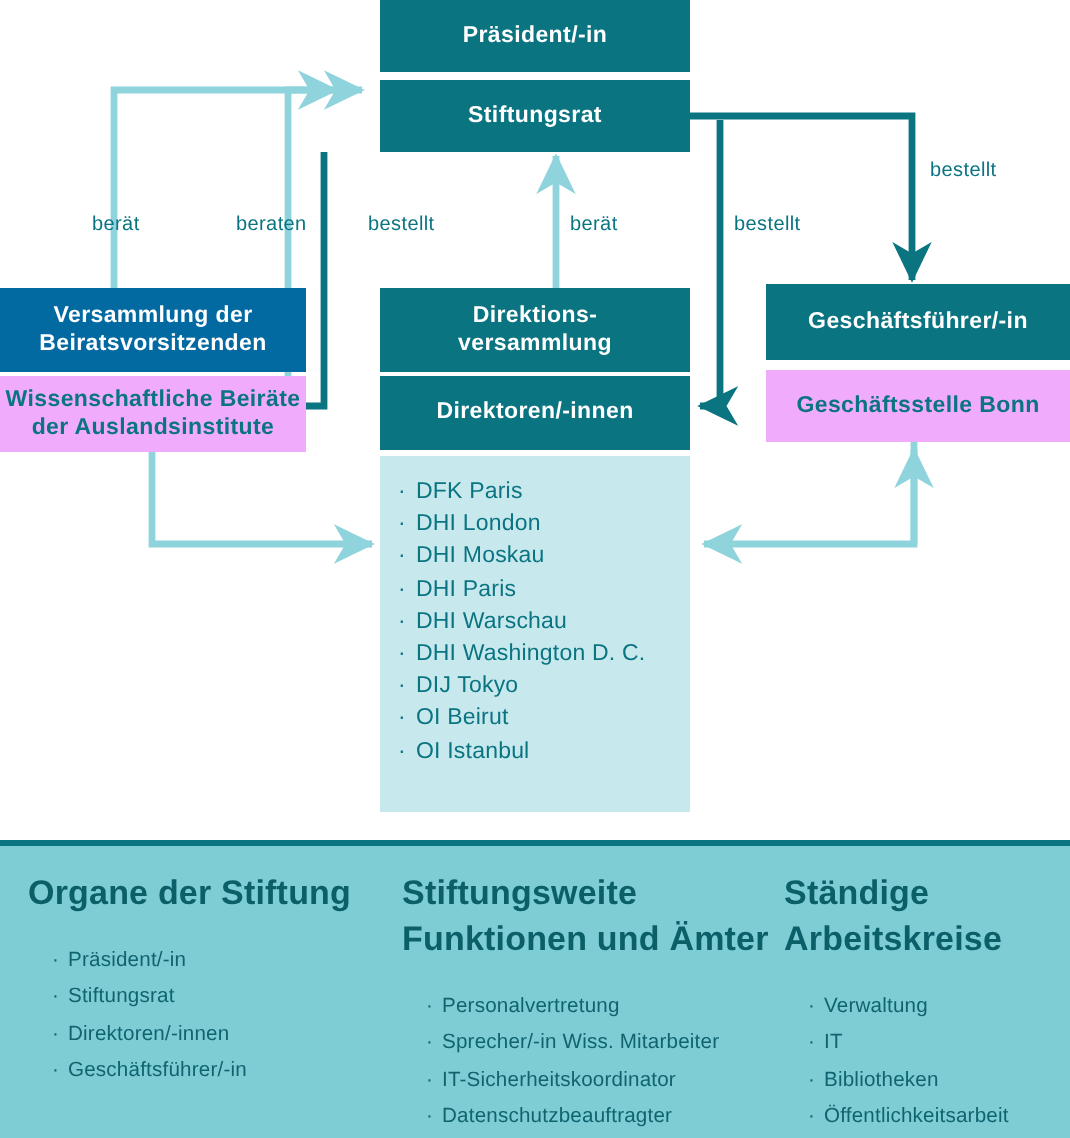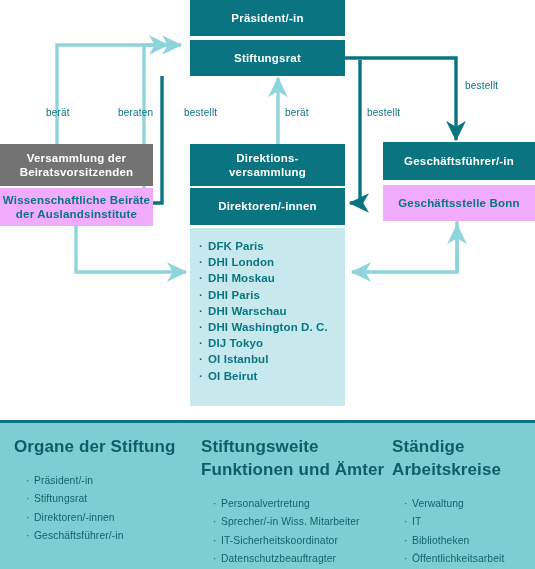--- a/index.html
+++ b/index.html
@@ -4,25 +4,25 @@
 <style>
   html,body{margin:0;padding:0;background:#ffffff;}
   body{width:535px;height:569px;position:relative;
        font-family:"Liberation Sans","DejaVu Sans",sans-serif;
        -webkit-font-smoothing:antialiased;}
   #chart{position:absolute;left:0;top:0;width:535px;height:569px;overflow:hidden;}
 
   .box{position:absolute;display:flex;align-items:center;justify-content:center;
        text-align:center;font-weight:bold;line-height:1.25;box-sizing:border-box;}
   .box-dark{background:#0a7480;color:#ffffff;font-size:11.5px;letter-spacing:.2px;}
-  .box-mid{background:#737373;color:#ffffff;font-size:11.5px;letter-spacing:.2px;}
+  .box-mid{background:#0369a1;color:#ffffff;font-size:11.5px;letter-spacing:.2px;}
   .box-light{background:#f0abfc;color:#0a7480;font-size:11.5px;letter-spacing:.2px;}
 
   .inst-panel{position:absolute;background:#c7e9ee;}
-  .inst-list{position:absolute;color:#0a7480;font-size:11.5px;font-weight:bold;
+  .inst-list{position:absolute;color:#0a7480;font-size:11.5px;font-weight:normal;
              line-height:16.2px;letter-spacing:.1px;}
   .inst-list div{white-space:nowrap;}
   .inst-list .b{display:inline-block;width:9px;}
 
   .lbl{position:absolute;color:#0a7480;font-size:10px;font-weight:normal;letter-spacing:.2px;
        white-space:nowrap;}
 
   .footer{position:absolute;left:0;top:420px;width:535px;height:149px;background:#7fcdd4;}
   .footer-rule{position:absolute;left:0;top:420px;width:535px;height:3px;background:#0a7480;}
   .col{position:absolute;top:436px;color:#0a6a74;}
@@ -111,22 +111,22 @@
 
   <div class="inst-panel" style="left:190px;top:228px;width:155px;height:178px;"></div>
   <div class="inst-list" style="left:199px;top:238px;width:150px;" id="inst-list">
       <div><span class="b">·</span><span>DFK Paris</span></div>
       <div><span class="b">·</span><span>DHI London</span></div>
       <div><span class="b">·</span><span>DHI Moskau</span></div>
       <div><span class="b">·</span><span>DHI Paris</span></div>
       <div><span class="b">·</span><span>DHI Warschau</span></div>
       <div><span class="b">·</span><span>DHI Washington D. C.</span></div>
       <div><span class="b">·</span><span>DIJ Tokyo</span></div>
+      <div><span class="b">·</span><span>OI Beirut</span></div>
       <div><span class="b">·</span><span>OI Istanbul</span></div>
-      <div><span class="b">·</span><span>OI Beirut</span></div>
     </div>
 
   <div class="lbl" style="left:46px;top:107px;">berät</div>
   <div class="lbl" style="left:118px;top:107px;">beraten</div>
   <div class="lbl" style="left:184px;top:107px;">bestellt</div>
   <div class="lbl" style="left:285px;top:107px;">berät</div>
   <div class="lbl" style="left:367px;top:107px;">bestellt</div>
   <div class="lbl" style="left:465px;top:80px;">bestellt</div>
 
   <div class="footer"></div>

